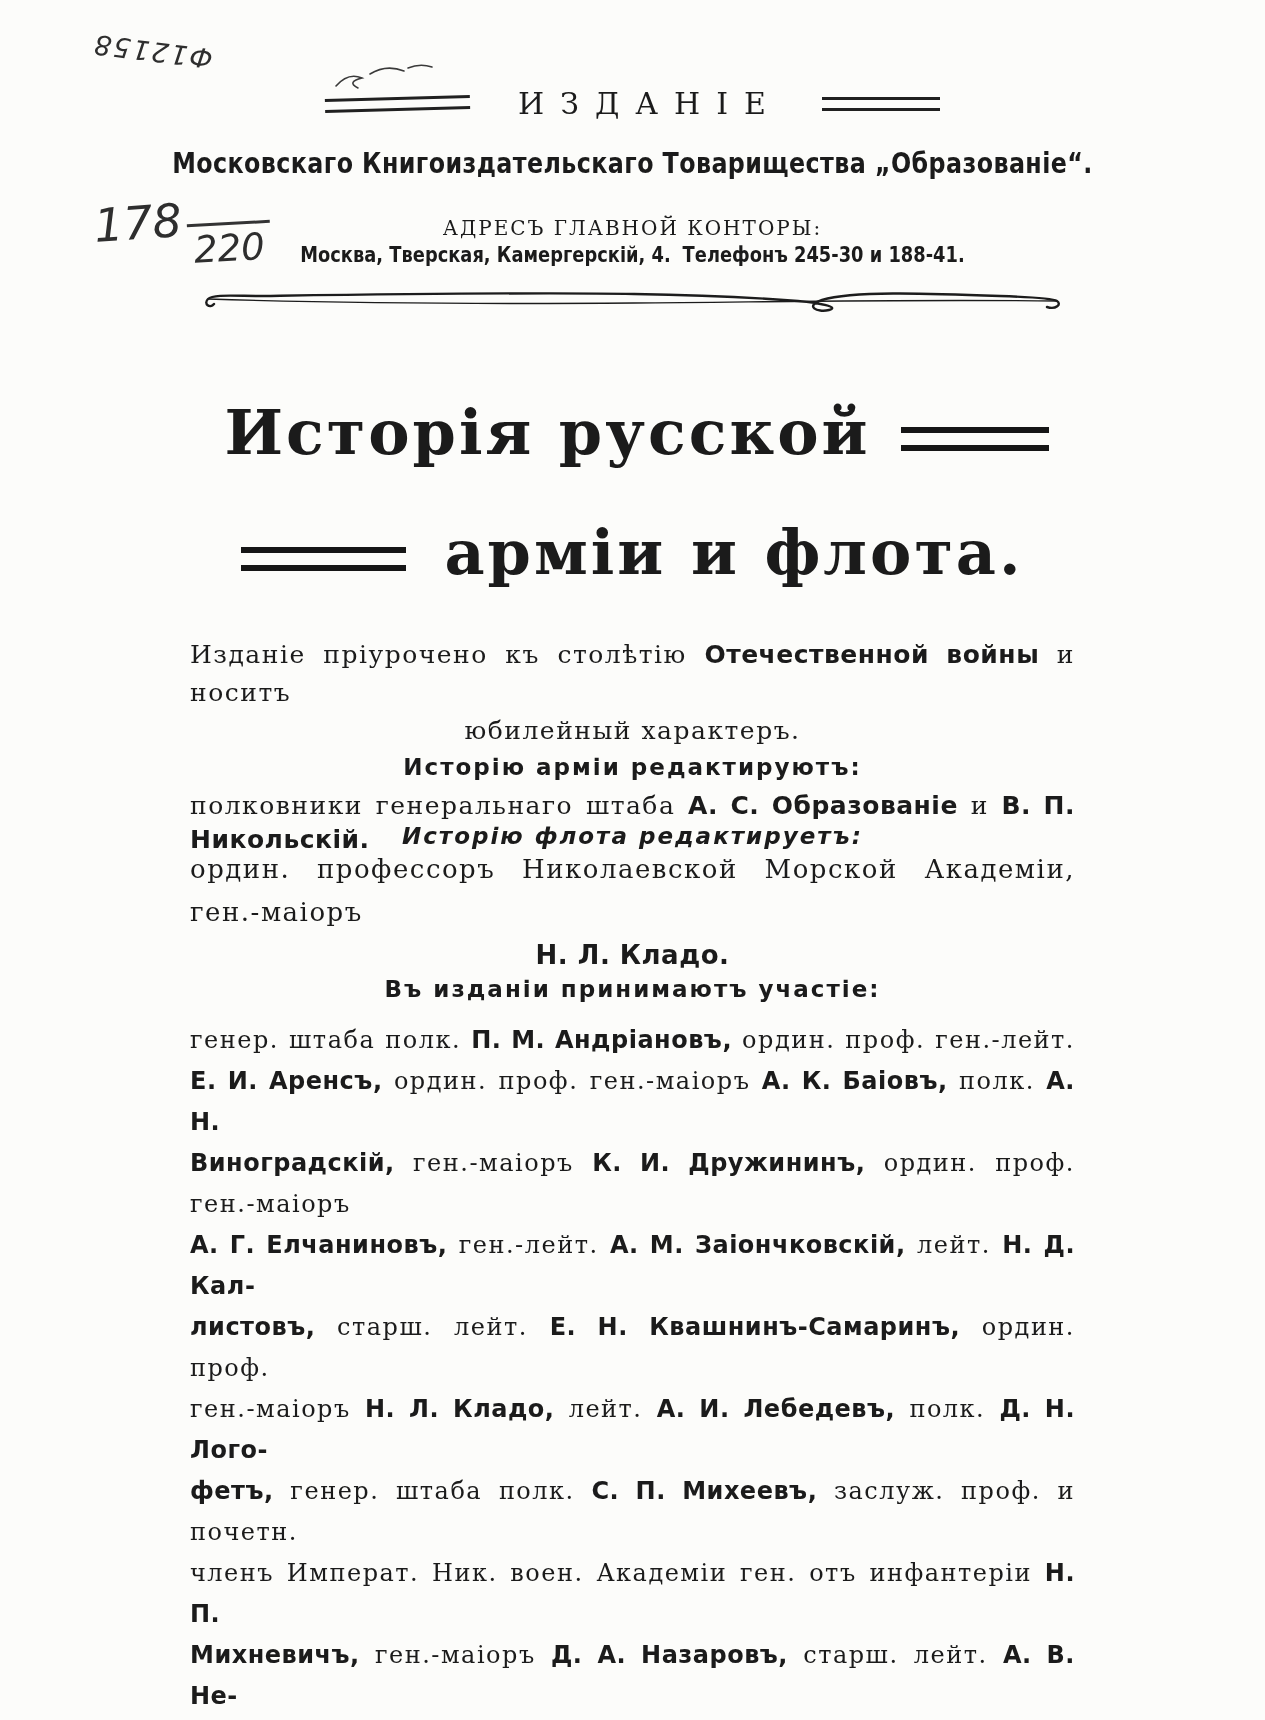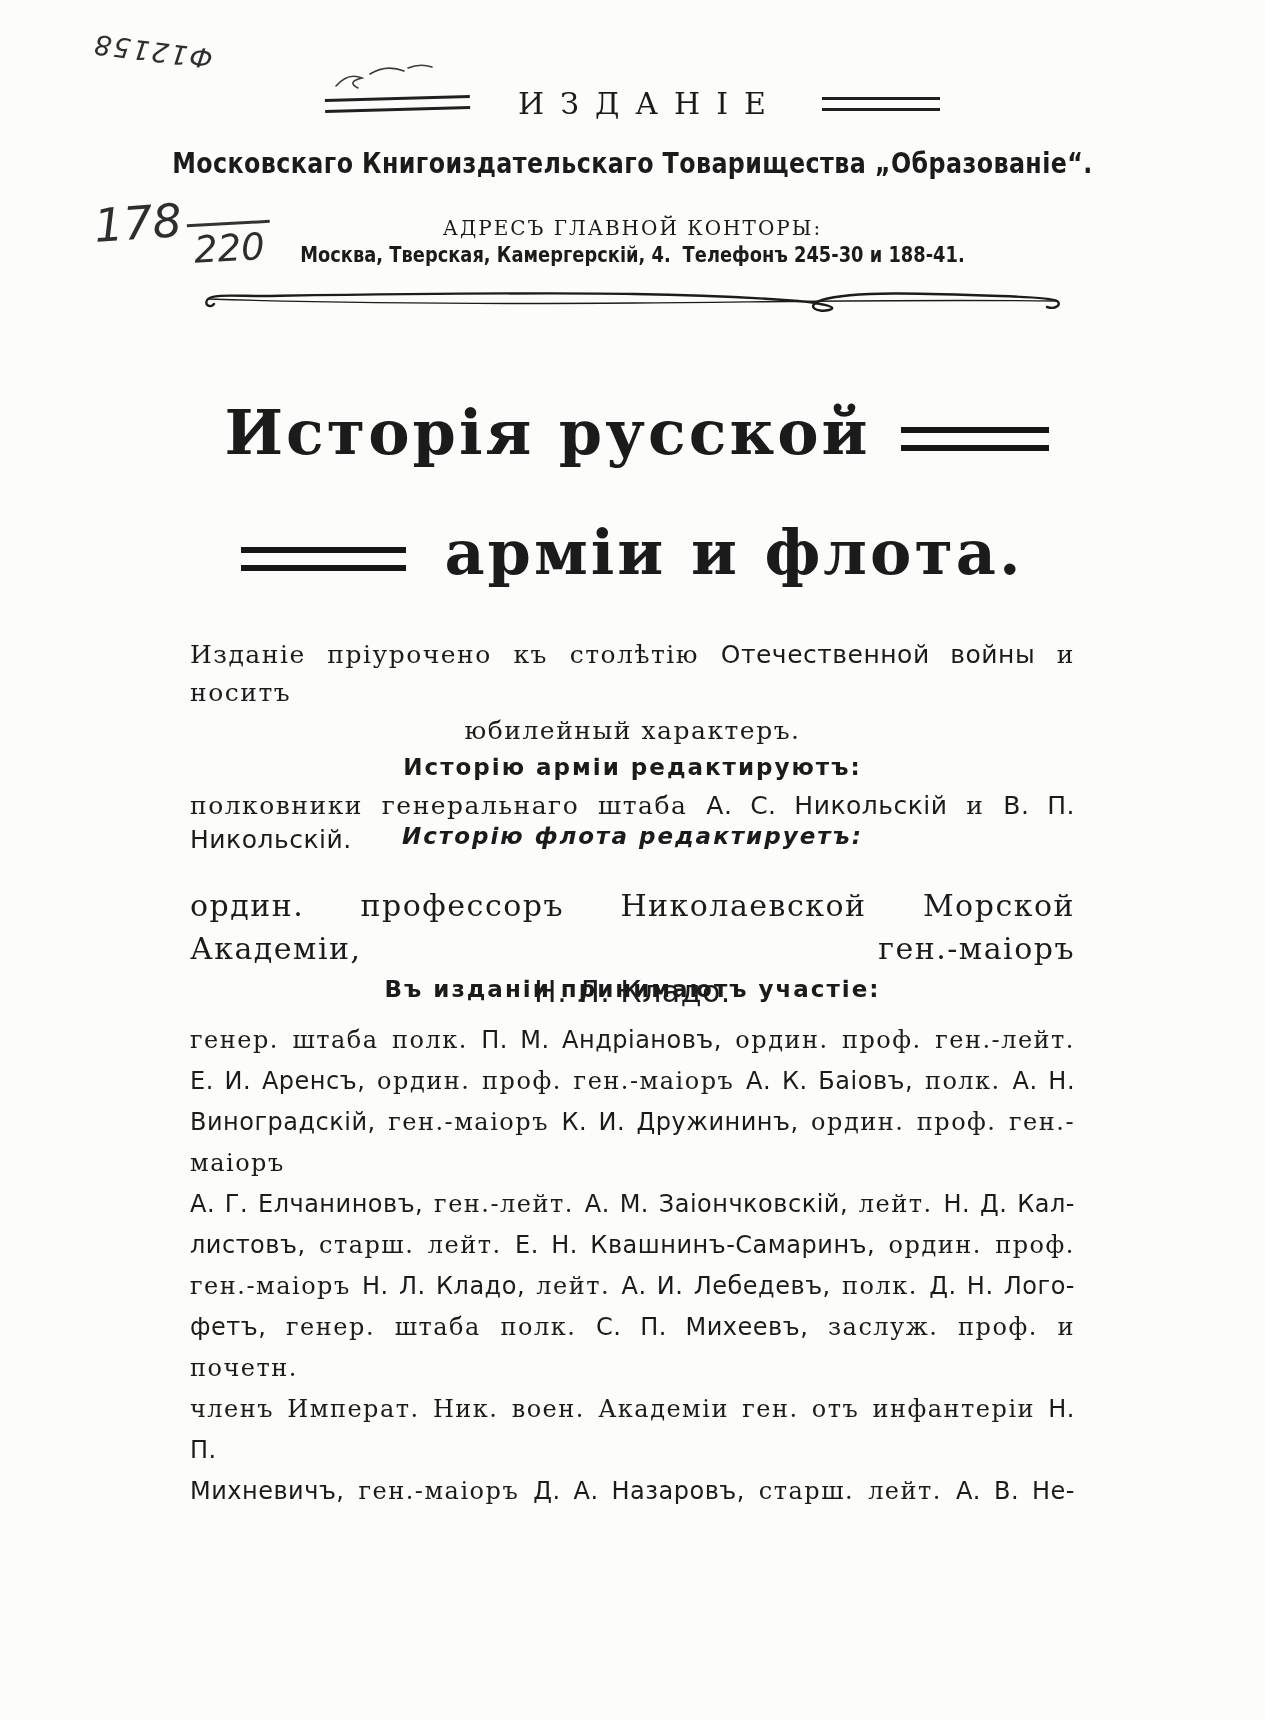--- a/index.html
+++ b/index.html
@@ -7,32 +7,32 @@
     position:relative; width:1265px; height:1720px; margin:0 auto;
     background:#fcfcfa; color:#1b1b1b; overflow:hidden;
     font-family:"DejaVu Serif", serif;
   }
 
   
   .textblock { position:absolute; left:190px; width:885px; }
   .line { text-align:justify; text-align-last:justify; }
   .line.center { text-align:right; text-align-last:center; }
   .seg-r { font-family:"DejaVu Serif", serif; letter-spacing:1.5px; }
-  .seg-b { font-family:"DejaVu Sans", sans-serif; font-weight:400; letter-spacing:0.5px; }
+  .seg-b { font-family:"DejaVu Sans", sans-serif; font-weight:700; letter-spacing:0.5px; }
 
   .participants { top:1020px; font-size:24px; }
   .participants .line { line-height:41px; }
 
   .subtitle { top:636px; font-size:25px; }
   .subtitle .line { line-height:38px; }
 
   .editors { top:789px; font-size:25px; }
   .editors .line { line-height:34px; }
 
-  .fleet { top:884px; font-size:30px; }
+  .fleet { top:848px; font-size:26px; }
   .fleet .line { line-height:43px; }
 
   .heading {
     position:absolute; width:100%; text-align:center;
     font-family:"DejaVu Sans", sans-serif; font-weight:700;
     font-size:23px; letter-spacing:2px;
   }
   .h-army { top:754px; }
   .h-fleet { top:823px;font-style:italic; }
   .h-part { top:976px; }
@@ -129,21 +129,21 @@
     <span class="title-text">арміи и флота.</span>
   </div>
 
   <div class="textblock subtitle">
       <div class="line"><span class="seg-r">Изданіе пріурочено къ столѣтію </span><span class="seg-b">Отечественной войны</span><span class="seg-r"> и носитъ</span></div>
       <div class="line center"><span class="seg-r">юбилейный характеръ.</span></div>
     </div>
 
   <div class="heading h-army">Исторію арміи редактируютъ:</div>
   <div class="textblock editors">
-      <div class="line"><span class="seg-r">полковники генеральнаго штаба </span><span class="seg-b">А. С. Никольскій</span><span class="seg-r"> и </span><span class="seg-b">В. П. Никольскій.</span></div>
+      <div class="line"><span class="seg-r">полковники генеральнаго штаба </span><span class="seg-b">А. С. Образованіе</span><span class="seg-r"> и </span><span class="seg-b">В. П. Никольскій.</span></div>
     </div>
 
   <div class="heading h-fleet">Исторію флота редактируетъ:</div>
   <div class="textblock fleet">
       <div class="line"><span class="seg-r">ордин. профессоръ Николаевской Морской Академіи, ген.-маіоръ</span></div>
       <div class="line center"><span class="seg-b">Н. Л. Кладо.</span></div>
     </div>
 
   <div class="heading h-part">Въ изданіи принимаютъ участіе:</div>
   <div class="textblock participants">

